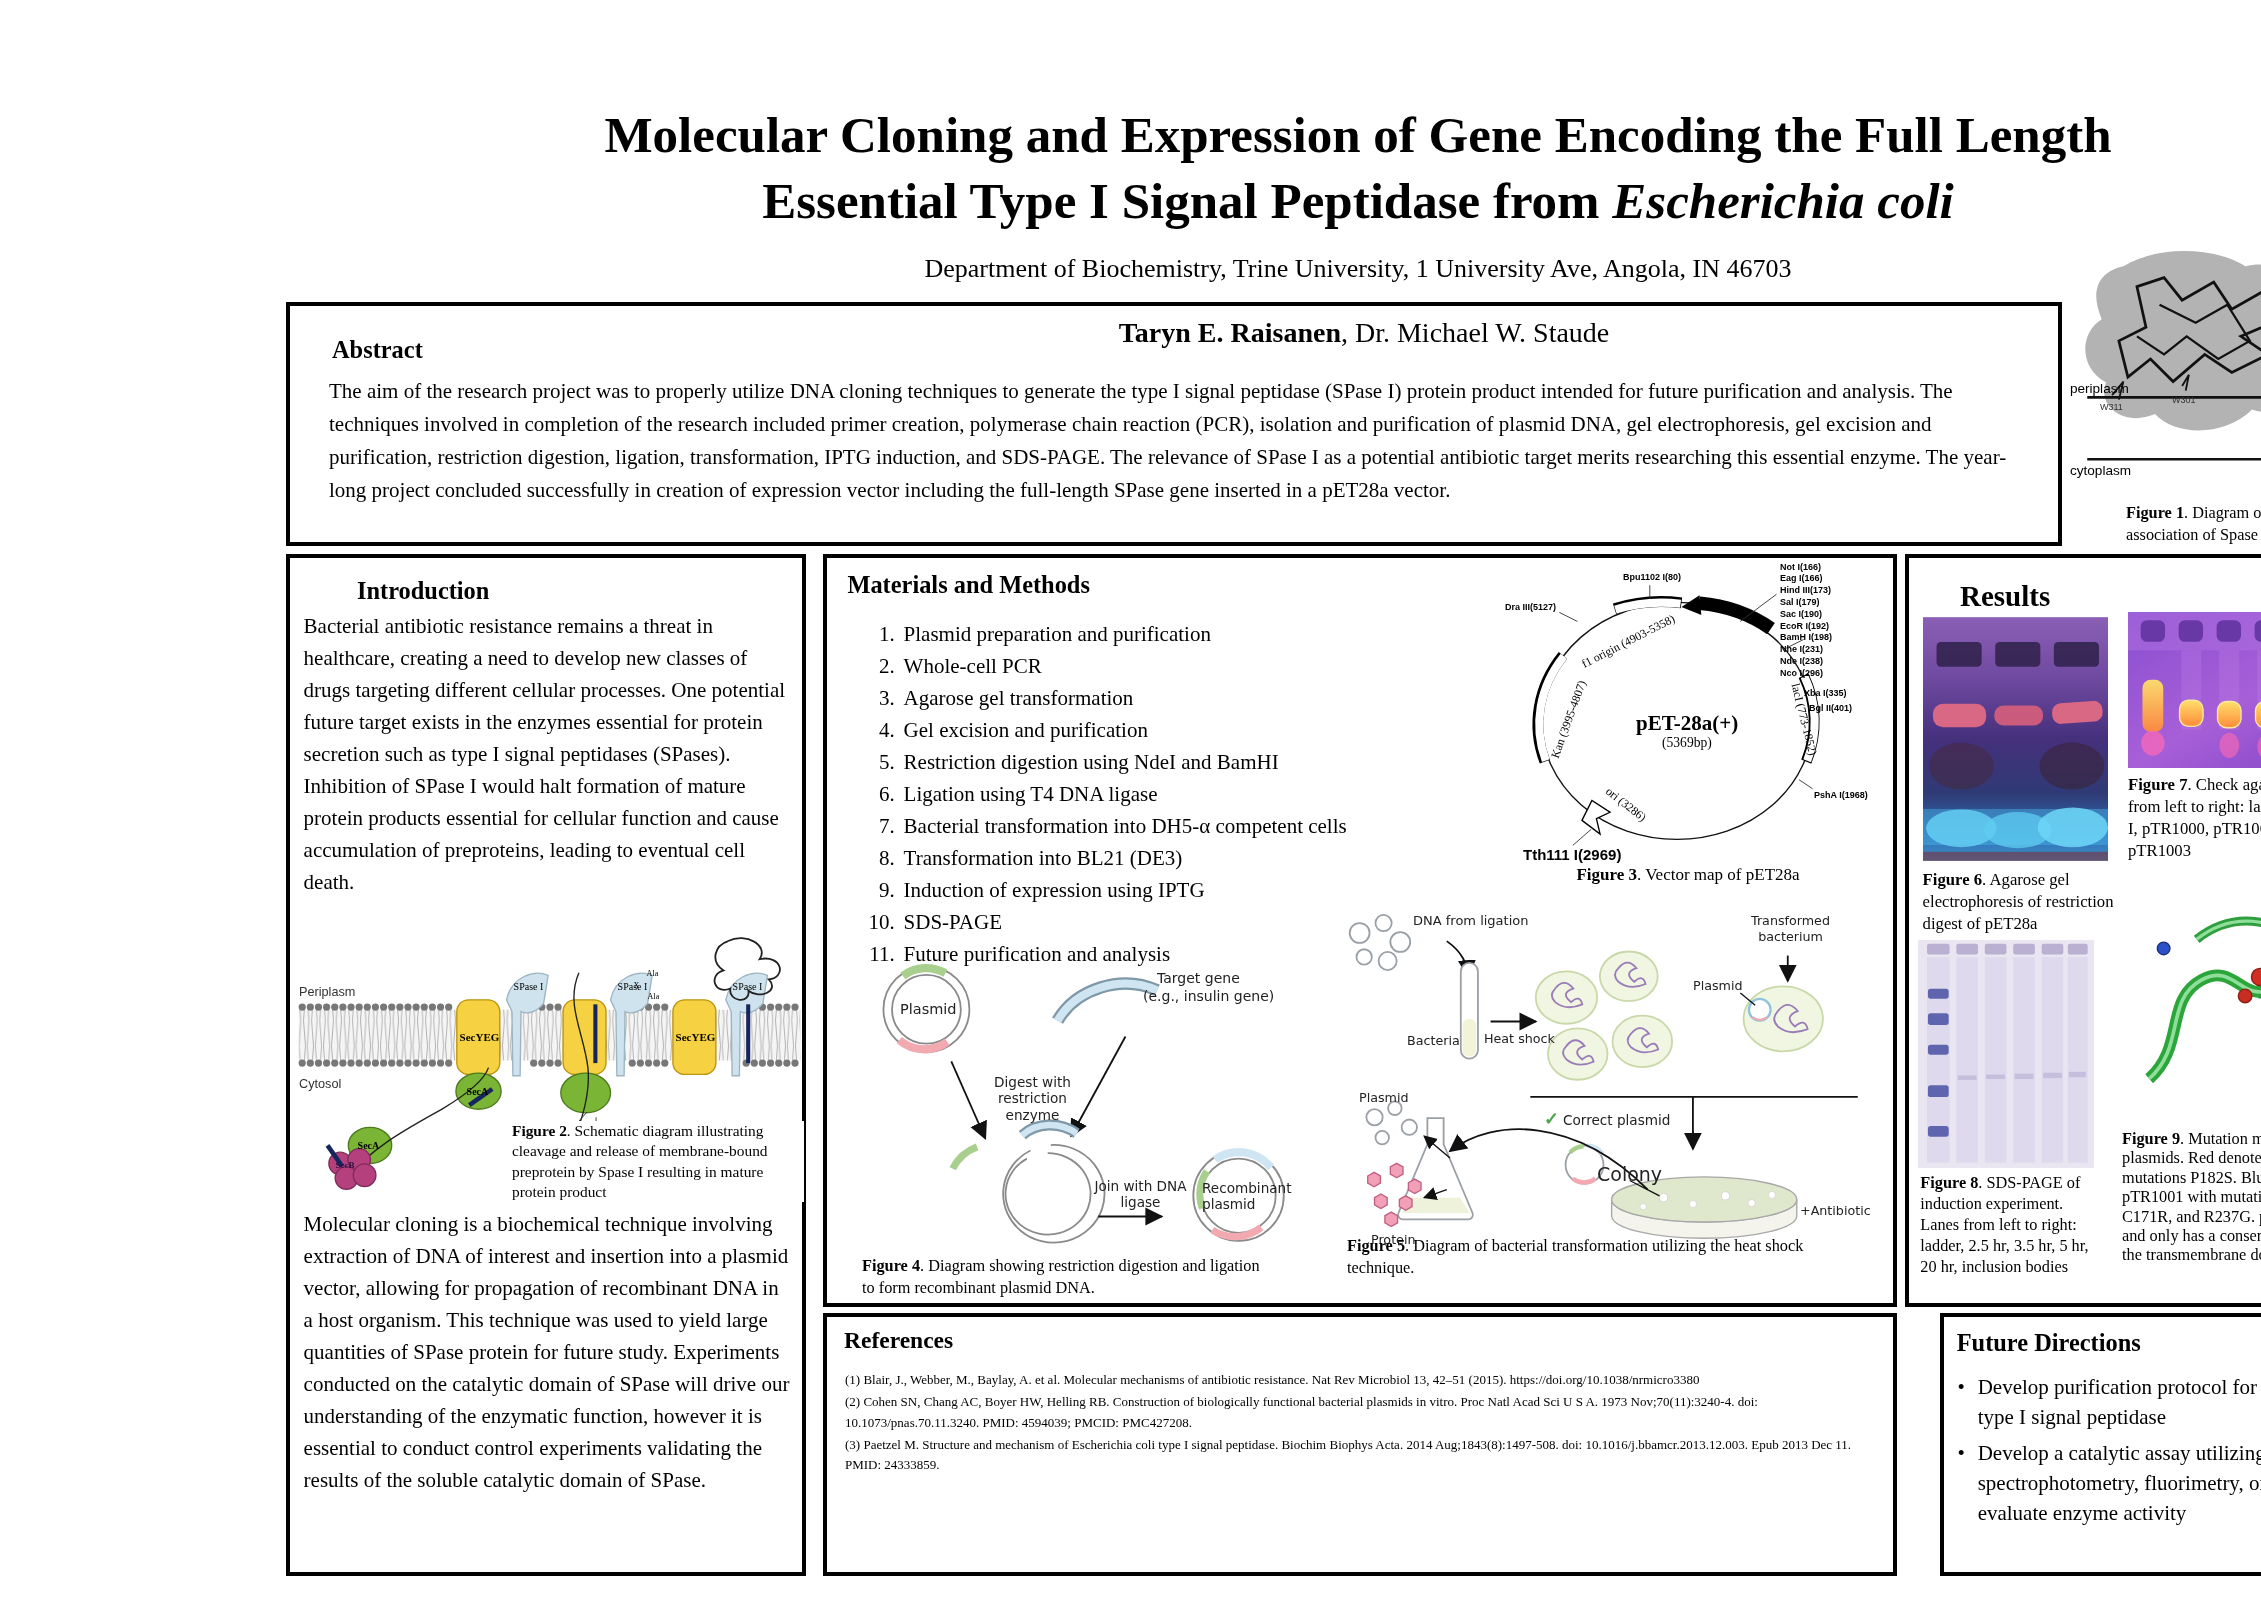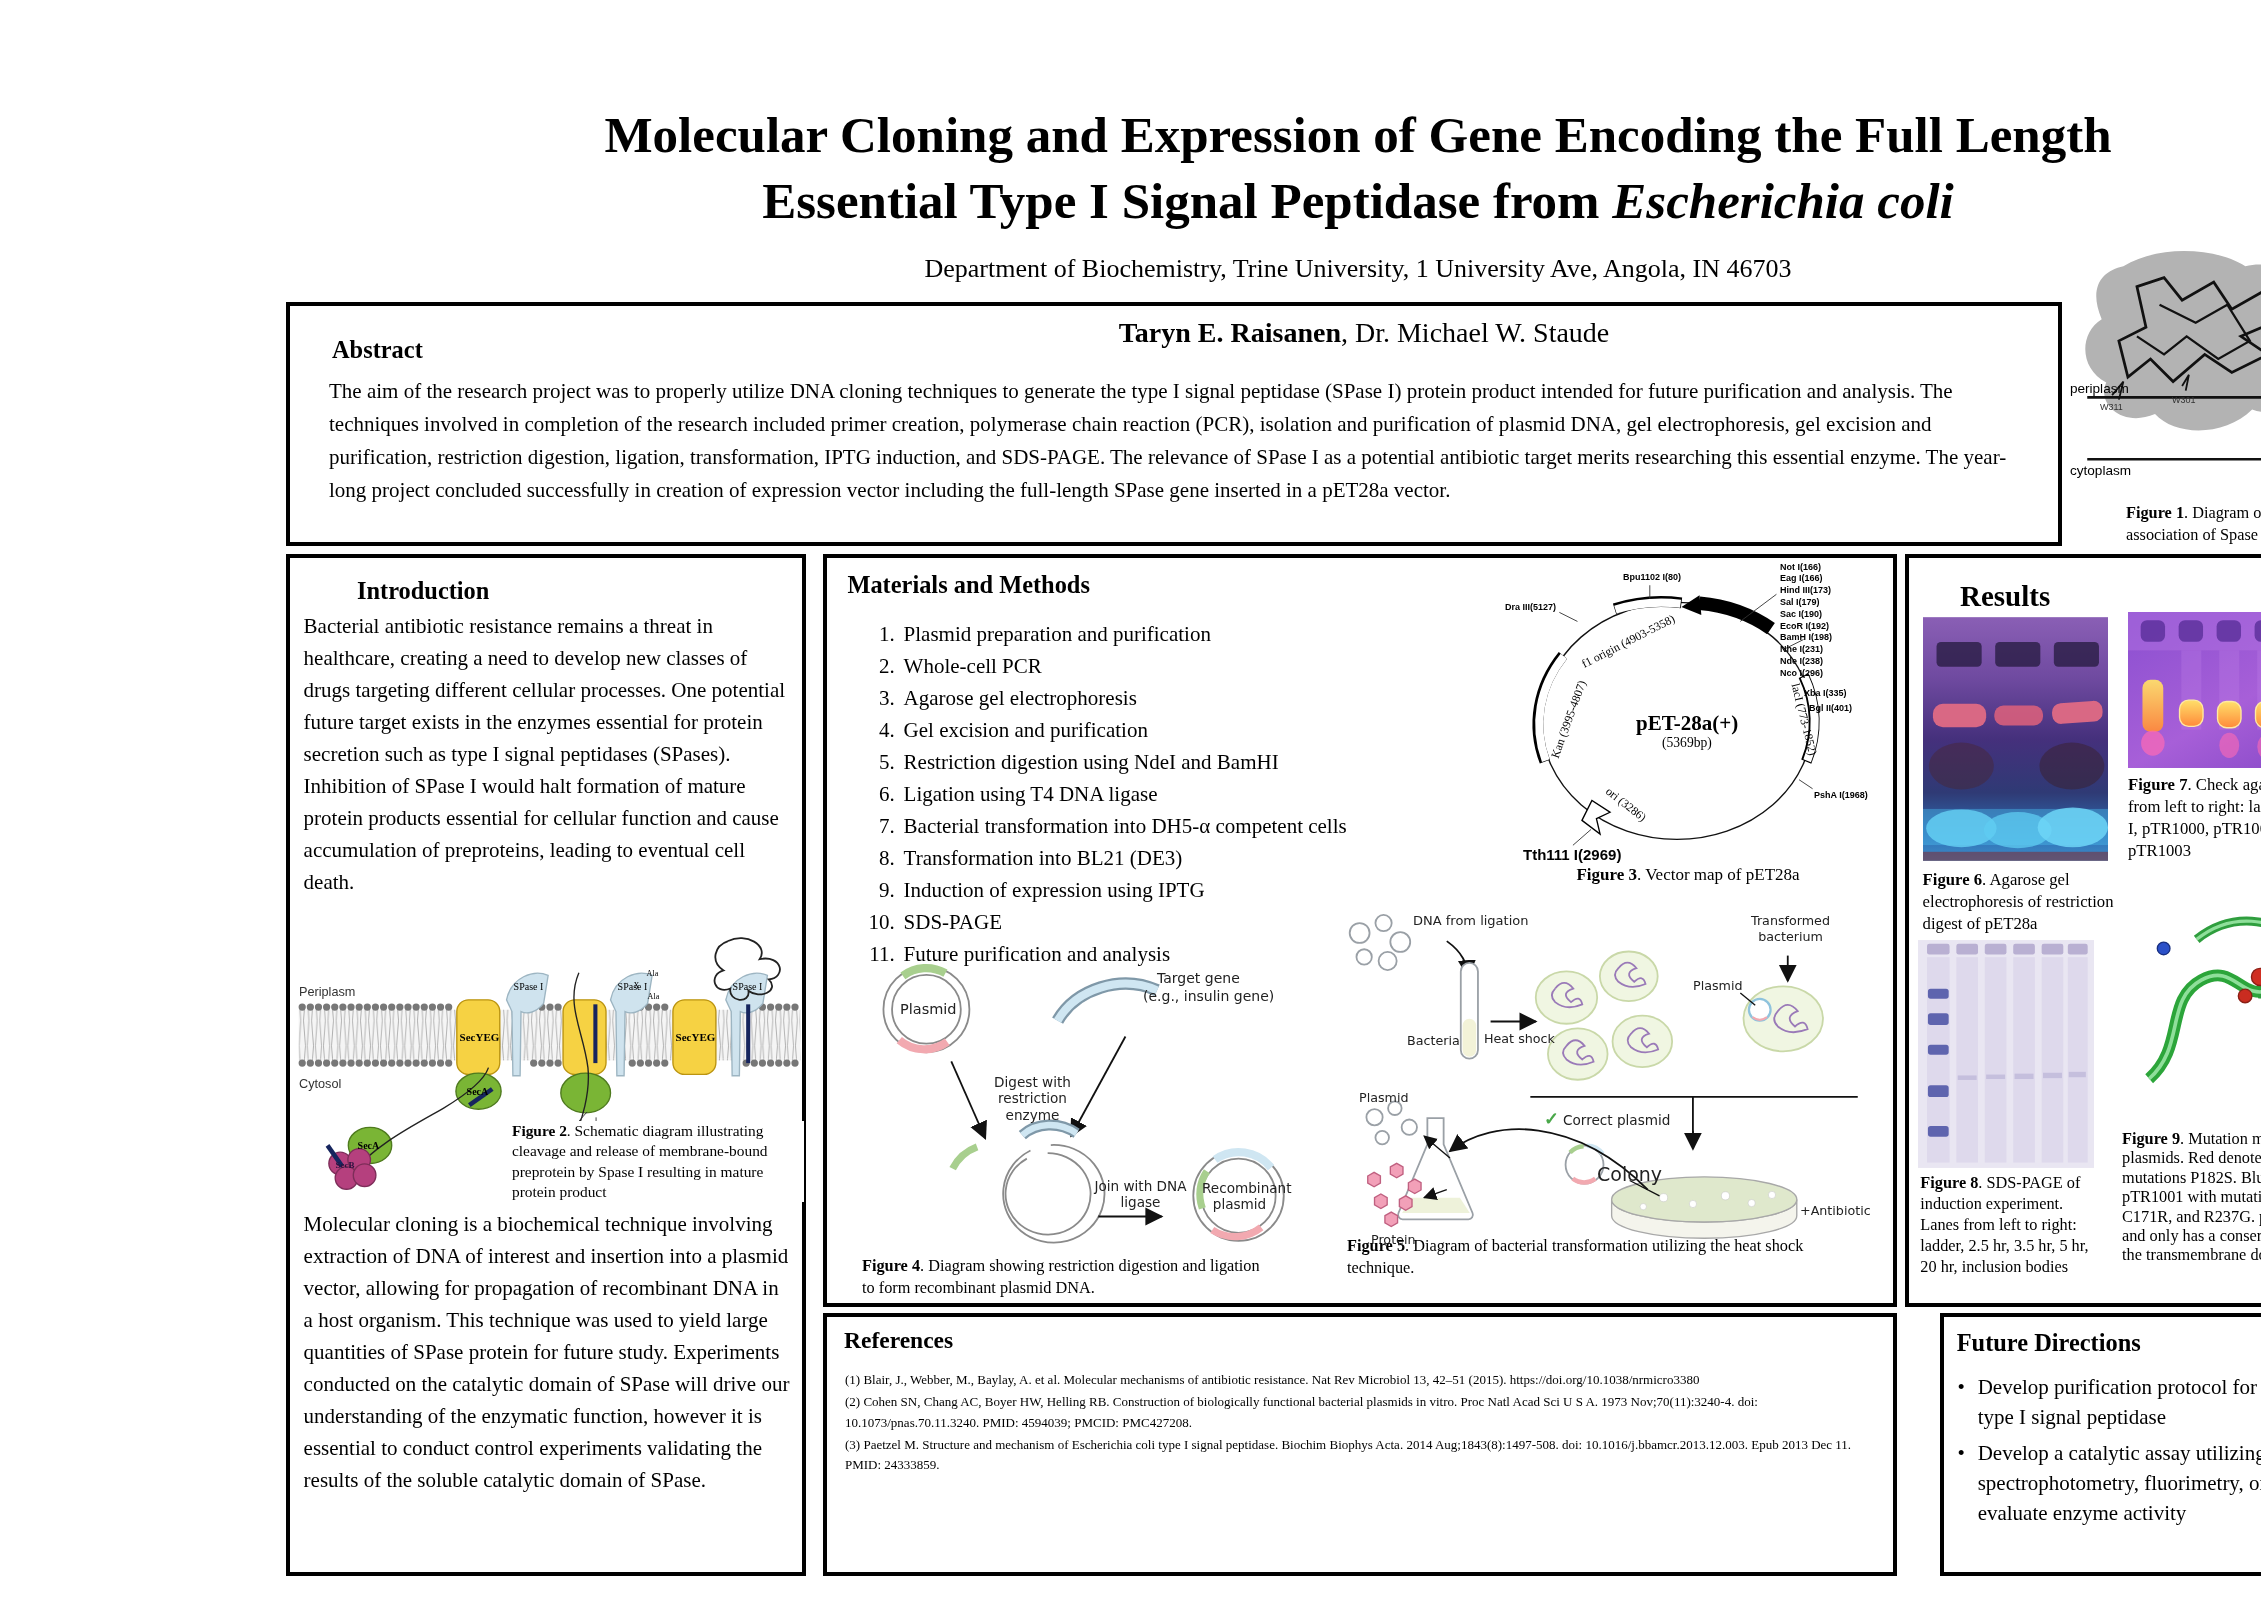--- a/index.html
+++ b/index.html
@@ -232,21 +232,21 @@
     </div>
 
     <div class="abs" style="left:13.6px;top:650px;width:488px;font-size:21px;line-height:32px;">Molecular cloning is a biochemical technique involving extraction of DNA of interest and insertion into a plasmid vector, allowing for propagation of recombinant DNA in a host organism. This technique was used to yield large quantities of SPase protein for future study. Experiments conducted on the catalytic domain of SPase will drive our understanding of the enzymatic function, however it is essential to conduct control experiments validating the results of the soluble catalytic domain of SPase.</div>
   </div>
 
   <div class="box" style="left:823px;top:554px;width:1074px;height:753px;">
     <div class="abs" style="left:20.4px;top:12.7px;font-size:24.4px;font-weight:bold;">Materials and Methods</div>
     <ol class="methods abs" style="left:18px;top:49px;width:642px;">
       <li>Plasmid preparation and purification</li>
       <li>Whole-cell PCR</li>
-      <li>Agarose gel electrophoresis</li>
+      <li>Agarose gel transformation</li>
       <li>Gel excision and purification</li>
       <li>Restriction digestion using NdeI and BamHI</li>
       <li>Ligation using T4 DNA ligase</li>
       <li>Bacterial transformation into DH5-α competent cells</li>
       <li>Transformation into BL21 (DE3)</li>
       <li>Induction of expression using IPTG</li>
       <li>SDS-PAGE</li>
       <li>Future purification and analysis</li>
     </ol>
 
@@ -323,21 +323,21 @@
         <circle cx="870" cy="552" r="82" fill="none" stroke="#8a8a8a" stroke-width="4"></circle>
         <path d="M818,472 A92,92 0 0 1 942,490" fill="none" stroke="#cfe6f2" stroke-width="18"></path>
         <path d="M790,580 A92,92 0 0 1 800,498" fill="none" stroke="#a8cf8e" stroke-width="16"></path>
         <path d="M812,628 A92,92 0 0 0 920,622" fill="none" stroke="#f2a9b0" stroke-width="16"></path>
       </svg>
       <span class="flabel hand" style="left:55px;top:55px;font-size:14.5px;">Plasmid</span>
       <span class="flabel hand" style="left:312px;top:23.5px;font-size:14px;">Target gene</span>
       <span class="flabel hand" style="left:298px;top:42px;font-size:14px;">(e.g., insulin gene)</span>
       <div class="abs hand" style="left:131px;top:128px;width:113px;font-size:13.6px;line-height:16.3px;text-align:center;">Digest with restriction enzyme</div>
       <div class="abs hand" style="left:246px;top:232px;width:99px;font-size:13.6px;line-height:16.3px;text-align:center;">Join with DNA ligase</div>
-      <div class="abs hand" style="left:357px;top:234px;width:75px;font-size:13.6px;line-height:16.3px;text-align:center;">Recombinant plasmid</div>
+      <div class="abs hand" style="left:357px;top:234px;width:75px;font-size:13.6px;line-height:16.3px;text-align:left;">Recombinant plasmid</div>
     </div>
     <div class="cap" style="left:35px;top:697px;width:403px;font-size:16.3px;">
       <b>Figure 4</b><span>. Diagram showing restriction digestion and ligation to form recombinant plasmid DNA.</span>
     </div>
 
     <div class="abs" style="left:504px;top:347px;width:559px;height:350px;">
       <svg width="559" height="350" viewBox="0 0 1235 775">
         <defs>
             <marker id="ar5" markerWidth="12" markerHeight="12" refX="9" refY="5" orient="auto">
               <path d="M0,0 L10,5 L0,10 z" fill="#111"></path>

